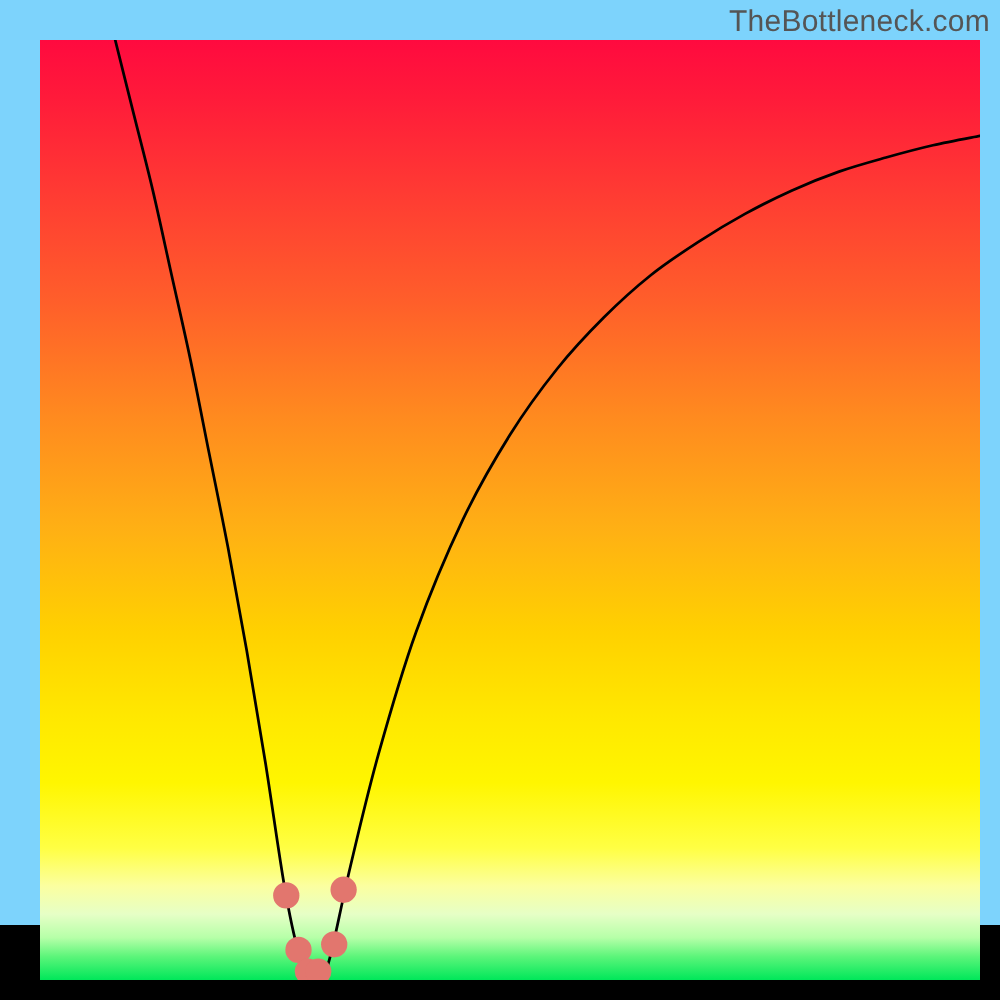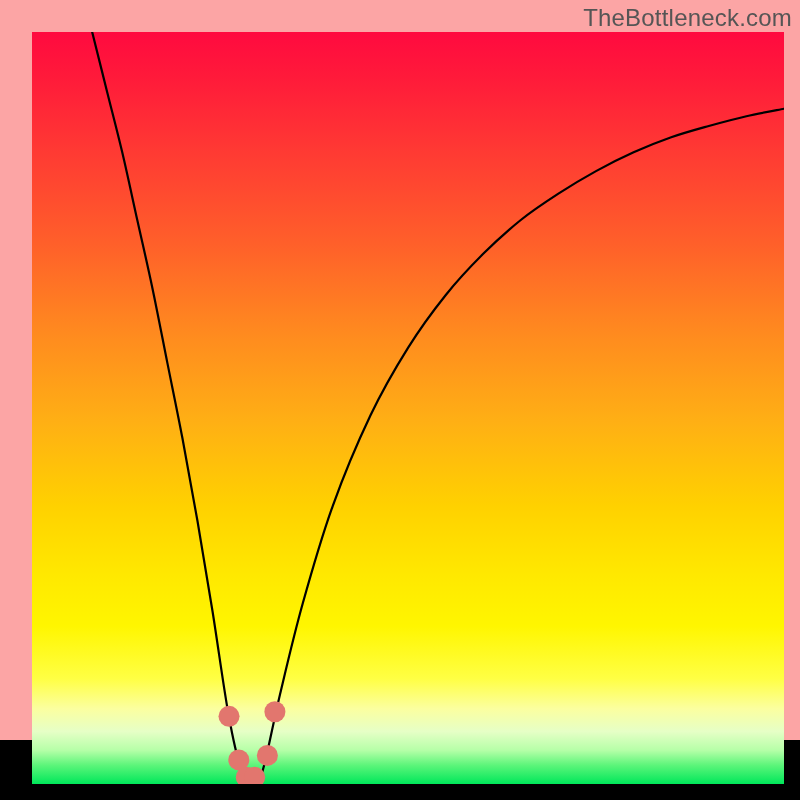--- a/index.html
+++ b/index.html
@@ -8,21 +8,21 @@
     width: 800px;
     height: 800px;
     background: #000;
     overflow: hidden;
     font-family: Arial, Helvetica, sans-serif;
   }
   .frame {
     position: absolute;
     left: 0; top: 0;
     width: 800px; height: 740px;
-    background: #fca5a5;
+    background: #7dd3fc;
   }
   .plot-area {
     position: absolute;
     left: 32px;
     top: 32px;
     width: 752px;
     height: 752px;
     overflow: hidden;
   }
   .gradient-bg {

